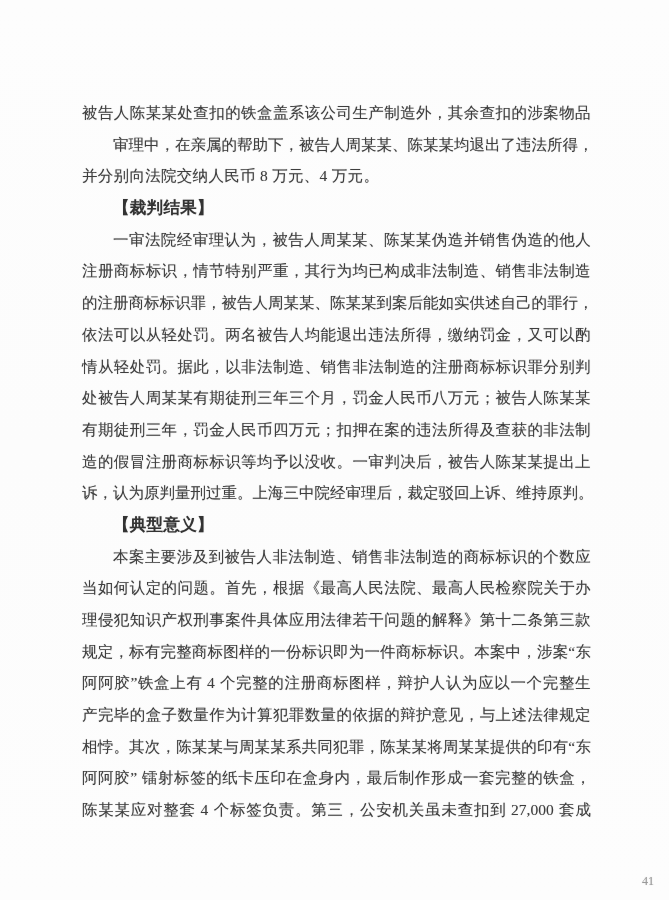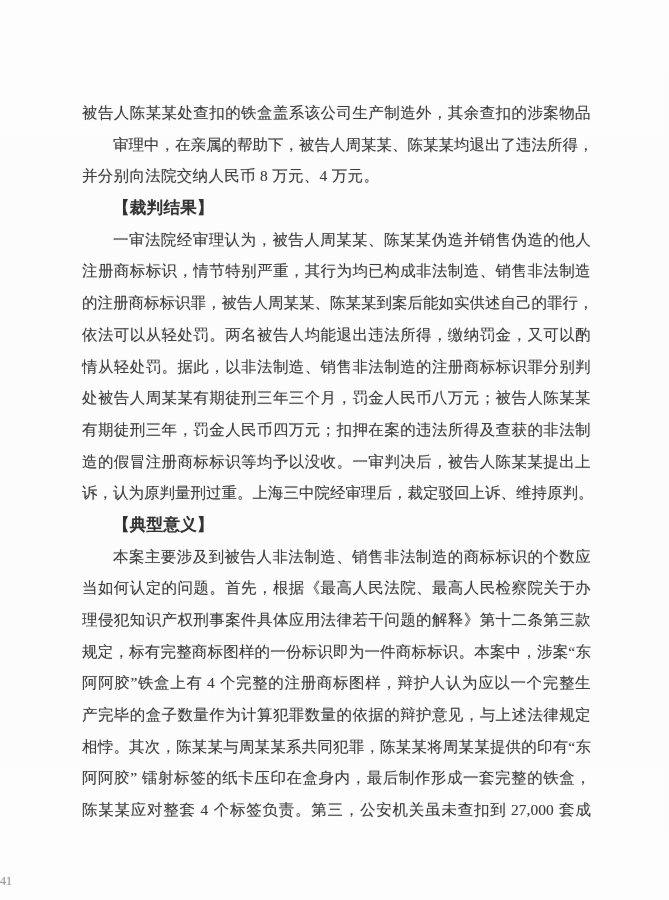--- a/index.html
+++ b/index.html
@@ -41,23 +41,23 @@
   .line.indent { padding-left: 31px; }
   .line.indent.justify { width: 478px; }
   .line.bold {
     font-weight: bold;
     font-size: 16.5px;
     color: #333333;
   }
   .page-number {
     position: absolute;
     left: 0;
-    right: 8px;
+    right: 15px;
     top: 874px;
-    text-align: left;
+    text-align: right;
     font-size: 12px;
     color: #9a9a9a;
     text-shadow: 0 0 1px rgba(150,150,150,0.5);
   }
 </style>
 </head>
 <body>
 
 <div class="scan-page">
   <main class="doc-body">

